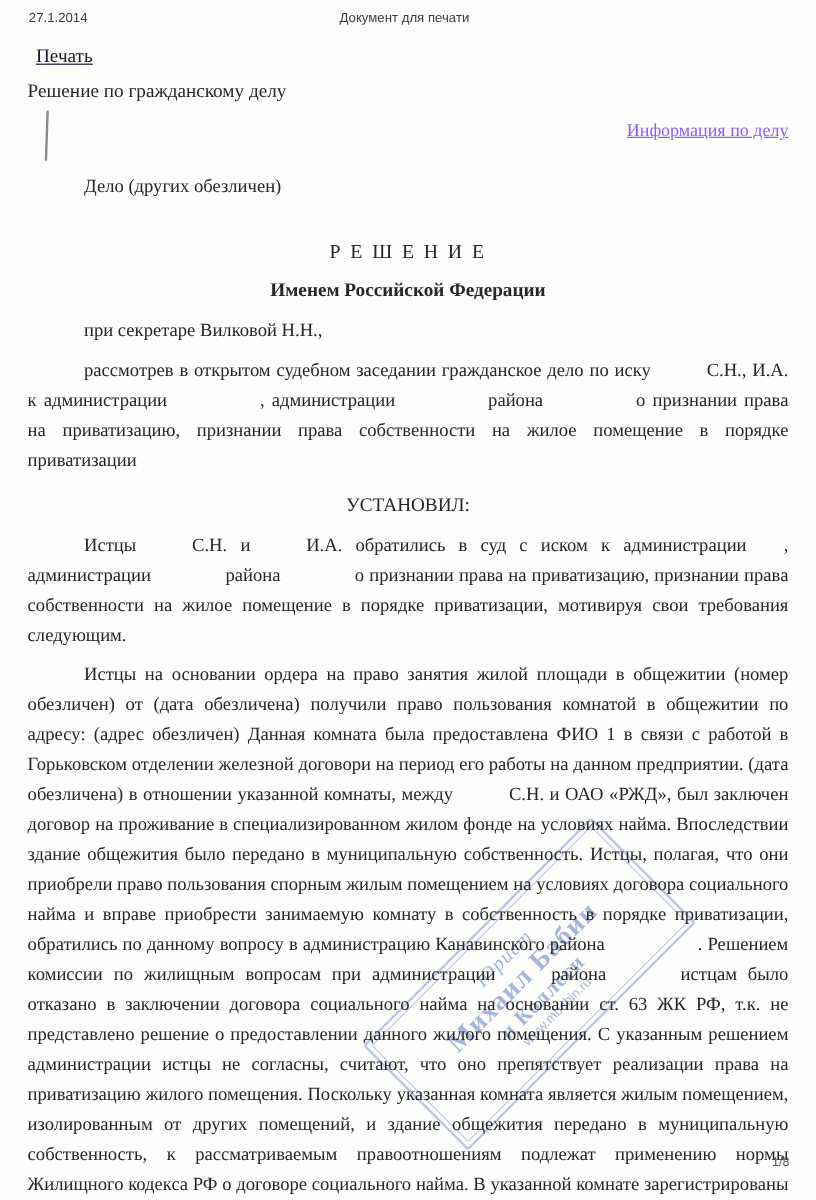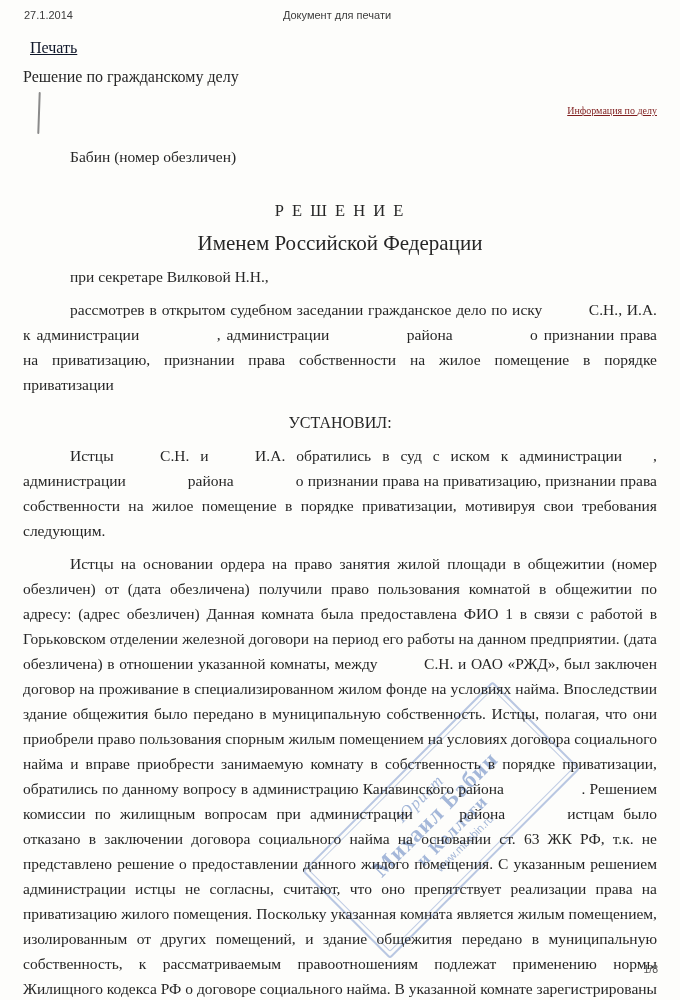--- a/index.html
+++ b/index.html
@@ -50,23 +50,23 @@
   }
   .doc-subtitle {
     font-size: 16px;
     margin-top: 4px;
   }
   .info-link-row {
     text-align: right;
     margin-top: 7px;
   }
   .info-link {
-    font-size: 10px;
+    font-size: 15px;
     text-decoration: underline;
-    color: #7f1d1d;
+    color: #8b5cf6;
     cursor: pointer;
   }
   .pen-mark {
     position: absolute;
     left: 38px;
     top: 92px;
     width: 2px;
     height: 42px;
     background: #8a8a8a;
     transform: rotate(2deg);
@@ -77,21 +77,22 @@
   }
   .heading {
     text-align: center;
     margin-top: 29px;
     font-size: 16.5px;
     letter-spacing: 2px;
   }
   .subheading {
     text-align: center;
     margin-top: 8px;
-    font-size: 21px;
+    font-size: 16px;
+    font-weight: bold;
   }
   .judge-line { margin: 46px 0 0 47px; }
   .secretary-line { margin: 8px 0 0 47px; }
   p.body-par {
     margin: 8px 0 0 0;
     text-align: justify;
     text-indent: 47px;
   }
   .ustanovil {
     text-align: center;
@@ -166,21 +167,21 @@
 
   <div class="content">
     <a class="print-link">Печать</a>
 
     <div class="doc-subtitle">Решение по гражданскому делу</div>
 
     <div class="info-link-row">
       <a class="info-link">Информация по делу</a>
     </div>
 
-    <div class="case-line">Бабин (номер обезличен)</div>
+    <div class="case-line">Дело (других обезличен)</div>
 
     <div class="heading">Р Е Ш Е Н И Е</div>
 
     <div class="subheading">Именем Российской Федерации</div>
 
 
     <div class="secretary-line">при секретаре Вилковой Н.Н.,</div>
 
     <p class="body-par">рассмотрев в открытом судебном заседании гражданское дело по иску   С.Н., И.А. к администрации     , администрации     района     о признании права на приватизацию, признании права собственности на жилое помещение в порядке приватизации</p>
 

